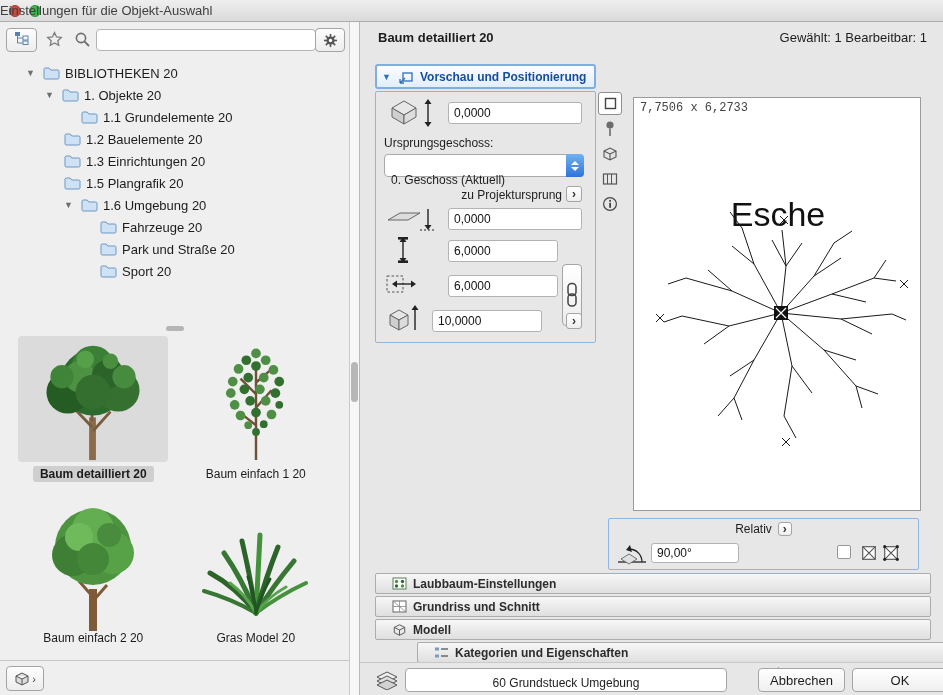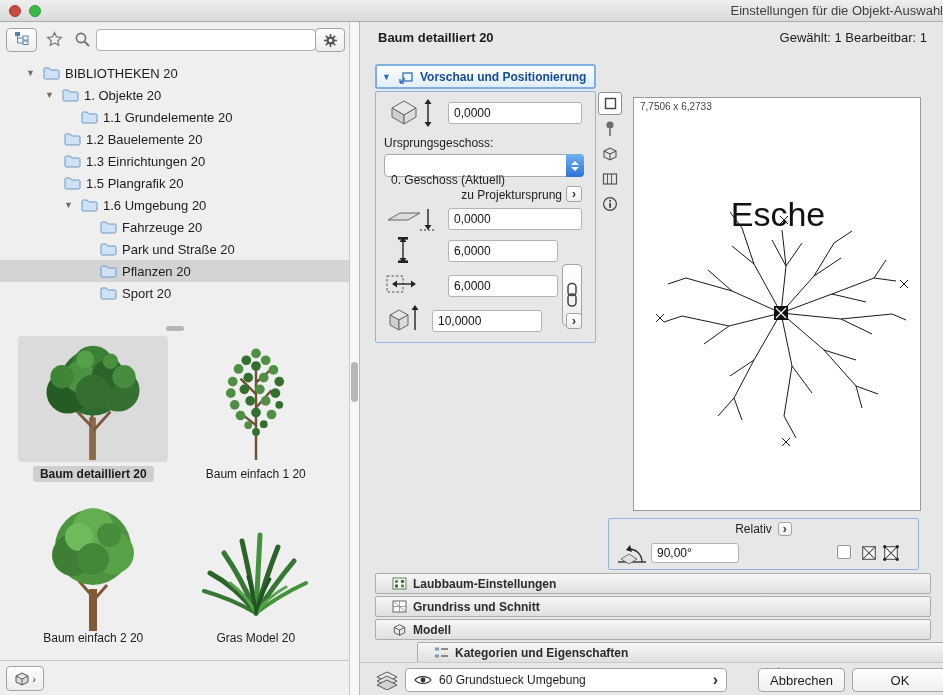--- a/index.html
+++ b/index.html
@@ -3,21 +3,21 @@
 <meta charset="utf-8">
 <style>
   * { margin:0; padding:0; box-sizing:border-box; }
   html,body { width:943px; height:695px; overflow:hidden; }
   body { font-family:"Liberation Sans", sans-serif; background:#e9e9e9; color:#1d1d1d; }
   .win { position:relative; width:943px; height:695px; background:#e9e9e9; }
 
   
   .titlebar { position:absolute; left:0; top:0; width:943px; height:22px;
     background:linear-gradient(#efefef,#dadada); border-bottom:1px solid #adadad; }
-  .titlebar .title { position:absolute; left:0; right:0; top:3px; text-align:right;
+  .titlebar .title { position:absolute; left:0; right:0; top:3px; text-align:left;
     font-size:13px; color:#3f3f3f; }
   .tl { position:absolute; top:5px; width:12px; height:12px; border-radius:50%; display:inline-block; }
   .tl.red { left:9px; background:#c94a43; border:1px solid #a83b35; }
   .tl.green { left:29px; background:#39b94b; border:1px solid #2d9a3c; }
 
   
   .left { position:absolute; left:0; top:22px; width:349px; height:673px; background:#efefef;padding-left:28px; }
   .ltoolbar { position:absolute; left:0; top:0; width:349px; height:36px; }
   .tbtn { position:absolute; top:6px; height:24px; border:1px solid #a4a4a4; border-radius:4px;
     background:linear-gradient(#fdfdfd,#ededed); display:flex; align-items:center; justify-content:center; }
@@ -90,39 +90,39 @@
   .chainbtn { position:absolute; left:186px; top:172px; width:20px; height:62px; border:1px solid #a5a5a5;
     border-radius:4px; background:linear-gradient(#fff,#ececec); display:flex; align-items:center; justify-content:center; }
   .cicon { position:absolute; }
 
   .viewstrip { position:absolute; left:238px; top:70px; width:26px; }
   .vbtn { width:24px; height:23px; display:flex; align-items:center; justify-content:center; margin-bottom:2px; }
   .vbtn.on { border:1px solid #8e8e8e; border-radius:3px; background:#fff; }
 
   .canvas { position:absolute; left:273px; top:75px; width:288px; height:414px; background:#fff;
     border:1px solid #9b9b9b; }
-  .dims { position:absolute; left:6px; top:3px; font-size:10px; color:#444; }
+  .dims { position:absolute; left:6px; top:3px; font-size:12px; color:#444;font-family:Liberation Mono, monospace; }
   .canvas svg { position:absolute; left:0; top:0; }
 
   .relbox { position:absolute; left:248px; top:496px; width:311px; height:52px; border:1px solid #8fb6e0; border-radius:2px; }
   .relhead { position:absolute; left:0; top:3px; width:100%; display:flex; align-items:center; justify-content:center; gap:6px; }
   .relhead .lbl { font-size:12px; }
   .relhead .chev { width:14px; height:14px; }
   .checkbox { position:absolute; width:14px; height:14px; border:1px solid #979797; border-radius:2px; background:#fff; }
   .togglebox { position:absolute; width:19px; height:19px; display:flex; align-items:center; justify-content:center; }
 
   .acc { position:absolute; left:15px; width:556px; height:21px; border:1px solid #abadad; border-radius:2px;
     background:linear-gradient(#f7f7f7,#dfdfdf); display:flex; align-items:center; padding:0 16px; gap:6px; }
   .acc .disc { width:11px; color:#5f5f5f; }
   .acc .lbl { font-size:12px; font-weight:bold; color:#2c2c2c; }
 
   .rfooter { position:absolute; left:0; top:640px; width:583px; height:33px; border-top:1px solid #c9c9c9; }
   .layersicon { position:absolute; left:14px; top:7px; }
   .layerdd { position:absolute; left:45px; top:5px; width:322px; height:24px; border:1px solid #a5a5a5;
-    border-radius:4px; background:#fff; display:flex; align-items:center; padding:0 8px; gap:7px; }
+    border-radius:4px; background:#fff; display:flex; align-items:center; padding:0 8px; gap:7px;flex-direction:column; }
   .layerdd .val { flex:1; font-size:12px; }
   .pbtn { position:absolute; top:5px; height:24px; border:1px solid #a5a5a5; border-radius:4px;
     background:linear-gradient(#fff,#efefef); font-size:13px; color:#1c1c1c; display:flex;
     align-items:center; justify-content:center; font-family:"Liberation Sans",sans-serif; }
   .cancel { left:398px; width:87px; }
   .ok { left:492px; width:96px; }
 </style>
 </head>
 <body>
 
@@ -244,28 +244,20 @@
           </span>
           <span>Fahrzeuge 20</span>
         </div>
       <div class="trow l3n">
           <span class="fico">
             <svg width="17" height="14" viewBox="0 0 17 14">
               <path d="M1 3.2 C1 2.5 1.5 2 2.2 2 h4 l1.6 2 h7 c.7 0 1.2 .5 1.2 1.2 v6.6 c0 .7 -.5 1.2 -1.2 1.2 H2.2 C1.5 13 1 12.5 1 11.8 Z" fill="#cfe2f5" stroke="#6c97c2"></path>
             </svg>
           </span>
           <span>Park und Straße 20</span>
-        </div>
-      <div class="trow l3n sel">
-          <span class="fico">
-            <svg width="17" height="14" viewBox="0 0 17 14">
-              <path d="M1 3.2 C1 2.5 1.5 2 2.2 2 h4 l1.6 2 h7 c.7 0 1.2 .5 1.2 1.2 v6.6 c0 .7 -.5 1.2 -1.2 1.2 H2.2 C1.5 13 1 12.5 1 11.8 Z" fill="#cfe2f5" stroke="#6c97c2"></path>
-            </svg>
-          </span>
-          <span>Pflanzen 20</span>
         </div>
       <div class="trow l3n">
           <span class="fico">
             <svg width="17" height="14" viewBox="0 0 17 14">
               <path d="M1 3.2 C1 2.5 1.5 2 2.2 2 h4 l1.6 2 h7 c.7 0 1.2 .5 1.2 1.2 v6.6 c0 .7 -.5 1.2 -1.2 1.2 H2.2 C1.5 13 1 12.5 1 11.8 Z" fill="#cfe2f5" stroke="#6c97c2"></path>
             </svg>
           </span>
           <span>Sport 20</span>
         </div>
     </div>

